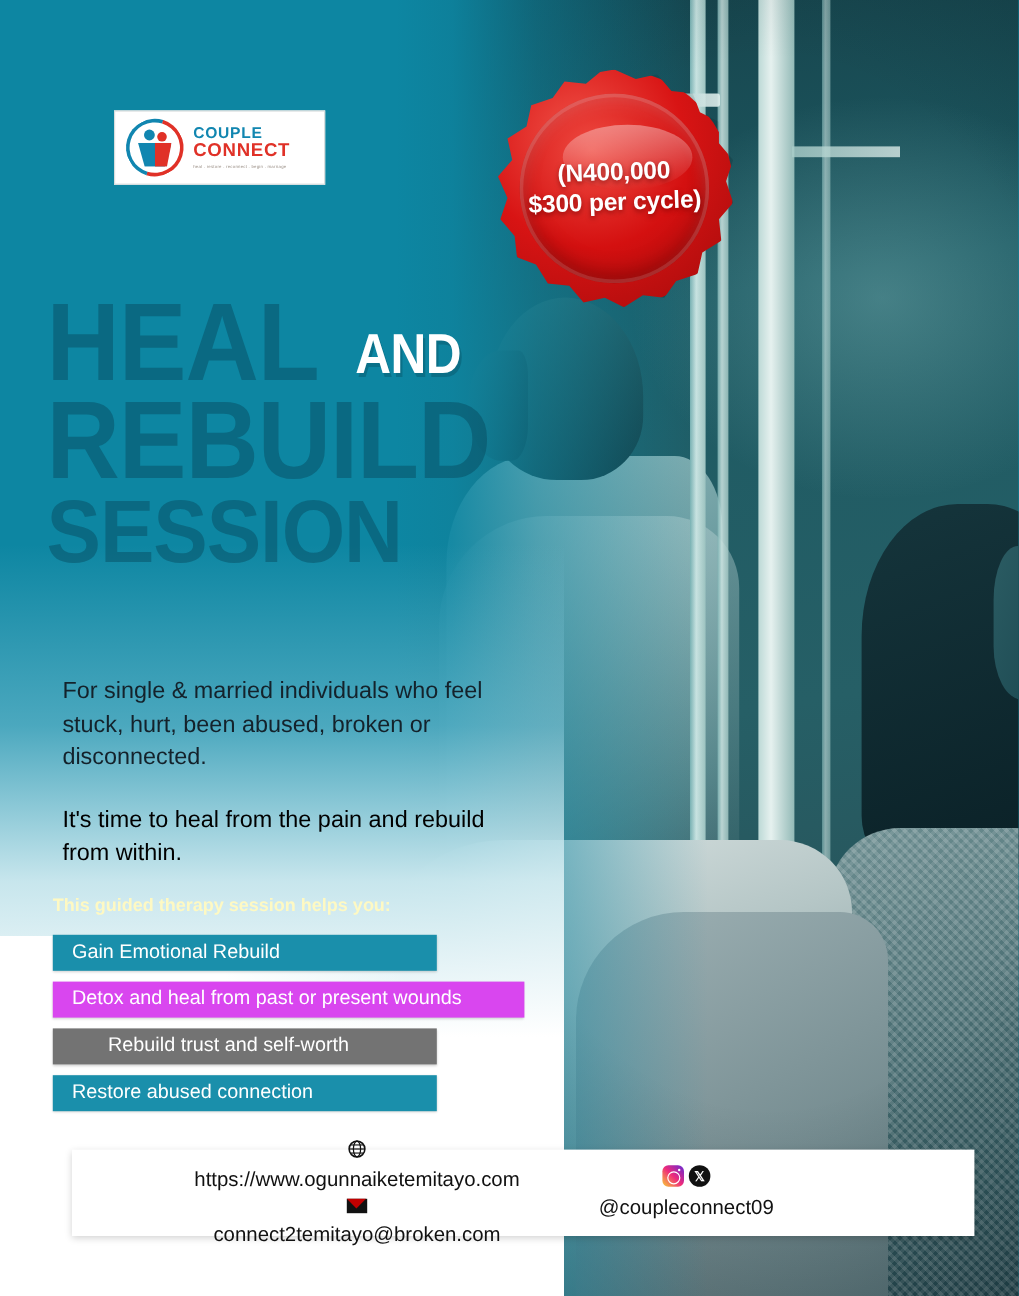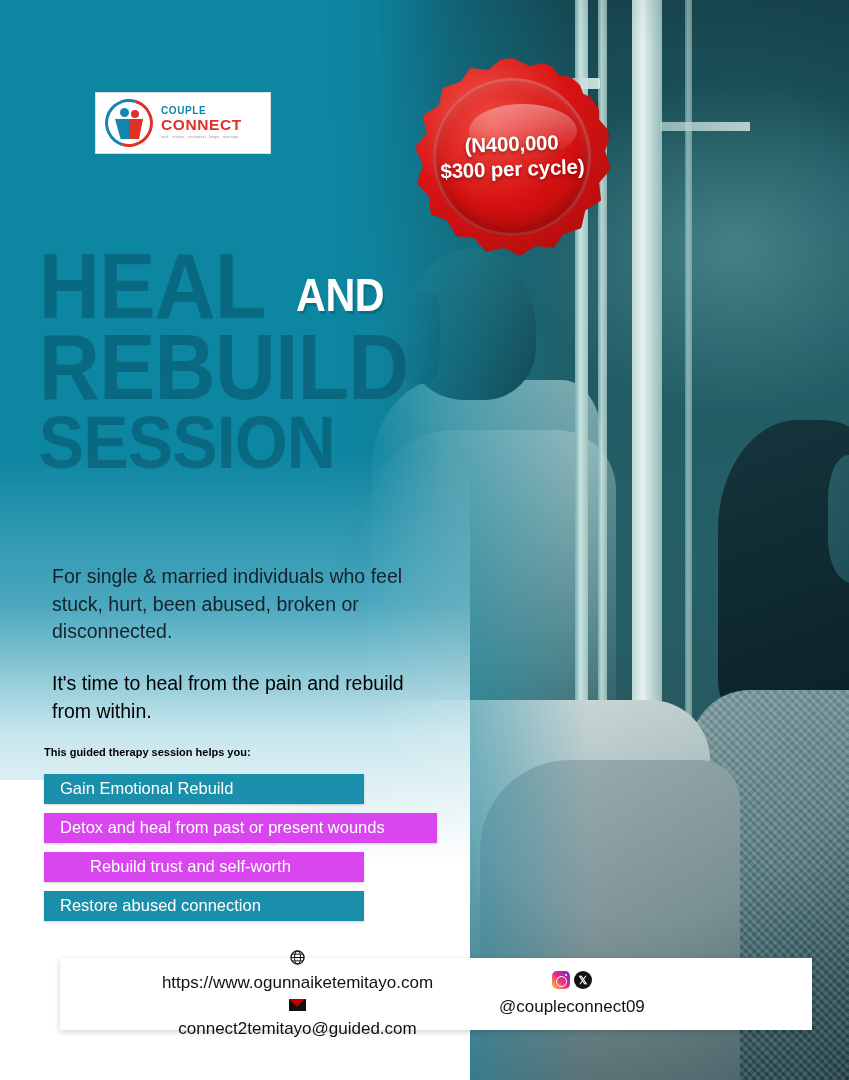--- a/index.html
+++ b/index.html
@@ -110,21 +110,21 @@
   .logo-ring{position:absolute; inset:1px; border-radius:50%;
       border:3px solid #1186b0; border-bottom-color:#e03127; border-right-color:#e03127;
       transform:rotate(-28deg);}
   .logo-cup{position:absolute; left:11px; top:21px; width:28px; height:20px;
       background:#1186b0; clip-path:polygon(0 0,100% 0,80% 100%,20% 100%);}
   .logo-cup-r{position:absolute; left:25px; top:21px; width:14px; height:20px;
       background:#e03127; clip-path:polygon(0 0,100% 0,72% 100%,0 100%);}
   .logo-h1{position:absolute; left:16px; top:10px; width:9px; height:9px; border-radius:50%; background:#1186b0;}
   .logo-h2{position:absolute; left:27px; top:12px; width:8px; height:8px; border-radius:50%; background:#e03127;}
   .logo-words{display:flex; flex-direction:column; justify-content:center; line-height:1;}
-  .logo-l1{font-size:10px; font-weight:bold; letter-spacing:.6px; color:#1186b0;}
+  .logo-l1{font-size:13px; font-weight:bold; letter-spacing:.6px; color:#1186b0;}
   .logo-l2{font-size:15.5px; font-weight:bold; letter-spacing:.6px; color:#e03127; margin-top:1px;}
   .logo-tag{font-size:3.6px; color:#9a8f86; margin-top:4px; letter-spacing:.2px; white-space:nowrap;}
 
   
   .seal{
     position:absolute; left:413px; top:58px; width:198px; height:198px;
   }
   .seal-scallop{
     position:absolute; inset:0; border-radius:50%;
     background:
@@ -187,29 +187,29 @@
   .hl-rebuild{font-size:92px; display:block; margin-top:2px;}
   .hl-session{font-size:74px; display:block; margin-top:4px;}
 
   
   .body-copy{position:absolute; left:52px; top:563px; width:360px;}
   .para1{font-size:19.5px; line-height:1.42; color:#14222b;}
   .para2{font-size:19.5px; line-height:1.42; color:#000000; margin-top:24px;}
 
   
   .helps{position:absolute; left:44px; top:746px; width:420px;}
-  .helps-title{font-size:11px; font-weight:bold; color:#000000; margin-bottom:16px;}
+  .helps-title{font-size:15px; font-weight:bold; color:#fef9c3; margin-bottom:16px;}
   .pill{
     display:block; color:#ffffff; font-size:16.5px;
     padding:5px 12px 6px 16px; margin-bottom:9px;
     box-shadow:0 1px 2px rgba(0,0,0,.18);
   }
   .pill-teal{background:#1a8fab; width:320px;}
   .pill-red{background:#d946ef; width:393px;}
-  .pill-dark{background:#d946ef; width:320px;padding-left:46px;}
+  .pill-dark{background:#737373; width:320px;padding-left:46px;}
 
   
   .footer{
     position:absolute; left:60px; top:958px; width:752px; height:72px;
     background:#ffffff;
     display:flex; align-items:center;
     box-shadow:0 2px 6px rgba(0,0,0,.18);
   }
   .fcol{display:flex; flex-direction:column; justify-content:center; gap:6px;}
   .fcol-left{margin-left:50px; width:375px;}
@@ -325,21 +325,21 @@
             <ellipse cx="8" cy="8" rx="3.2" ry="7" fill="none" stroke="#111" stroke-width="1.1"></ellipse>
             <line x1="1" y1="8" x2="15" y2="8" stroke="#111" stroke-width="1.1"></line>
             <line x1="2.2" y1="4.4" x2="13.8" y2="4.4" stroke="#111" stroke-width="1"></line>
             <line x1="2.2" y1="11.6" x2="13.8" y2="11.6" stroke="#111" stroke-width="1"></line>
           </svg>
         </span>
         <span>https://www.ogunnaiketemitayo.com</span>
       </div>
       <div class="frow">
         <span class="ic ic-mail"></span>
-        <span>connect2temitayo@guided.com</span>
+        <span>connect2temitayo@broken.com</span>
       </div>
     </div>
 
     <div class="fcol fcol-right">
       <div class="frow social">
         <span class="social-handles">
           <span class="ic ic-ig"></span>
           <span class="ic ic-x">𝕏</span>
         </span>
         <span>@coupleconnect09</span>

